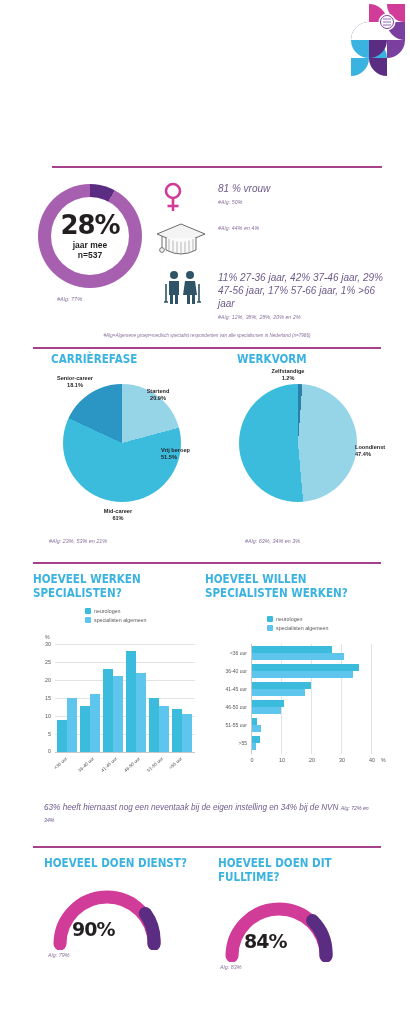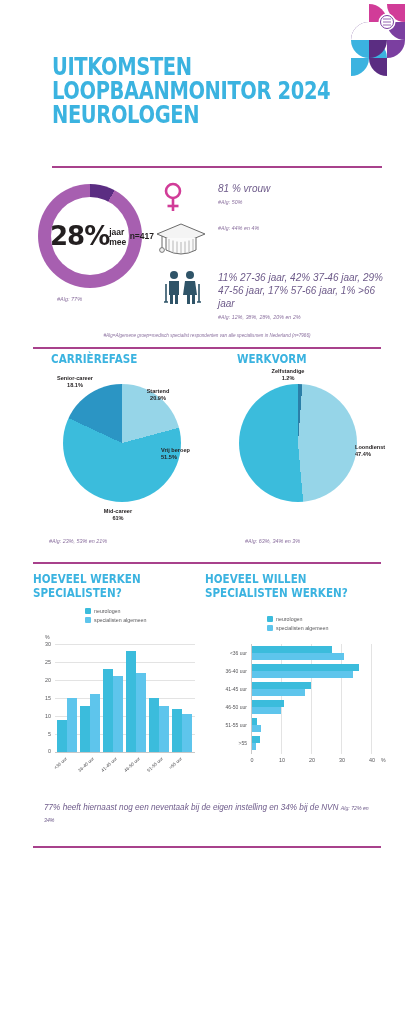--- a/index.html
+++ b/index.html
@@ -37,22 +37,22 @@
   .donut-wrap { position: absolute; left: 5px; top: 6px; width: 104px; height: 104px; }
   .donut {
     width: 104px; height: 104px; border-radius: 50%;
     background: conic-gradient(from 0deg, #5B2D82 0deg 28deg, #A75FB0 28deg 360deg);
     display: flex; align-items: center; justify-content: center;
   }
   .donut::after {
     content: ""; position: absolute; left: 13px; top: 13px;
     width: 78px; height: 78px; border-radius: 50%; background: #fff;
   }
-  .donut-text { position: absolute; left: 12px; top: 0; width: 104px; height: 104px;
-    display: flex; flex-direction: row; align-items: center; justify-content: center; z-index: 2; }
+  .donut-text { position: absolute; left: 0; top: 0; width: 104px; height: 104px;
+    display: flex; flex-direction: column; align-items: center; justify-content: center; z-index: 2; }
   .donut-pct { font-family:"DejaVu Sans", sans-serif; font-weight:700; font-size: 26px; color:#231f20; line-height: 26px; letter-spacing:-1px;}
   .donut-l1 { font-size: 8.5px; font-weight: 700; color: #231f20; margin-top: 2px; }
   .donut-l2 { font-size: 8.5px; font-weight: 700; color: #231f20; }
   .donut-foot { position:absolute; left: 24px; top: 118px; font-size: 5.5px; font-style: italic; color:#8a6f9e; }
 
   .ico-col { position: absolute; left: 120px; top: 0; width: 62px; }
   .txt-col { position: absolute; left: 185px; top: 0; width: 165px; }
   .stat { position: absolute; font-style: italic; color: #6E5B8A; font-size: 10px; line-height: 13px; font-family:"Liberation Sans", sans-serif; }
   .stat-foot { font-size: 5.2px; font-style: italic; color:#8a6f9e; display:block; margin-top:1px; letter-spacing:0.1px;}
   .demo-footnote { position: absolute; left: 33px; top: 333px; width: 348px;
@@ -128,35 +128,30 @@
     <path d="M41 40 h-18 a18 18 0 0 0 18 18 z" fill="#3BB3E0"></path>
     <path d="M59 40 a18 18 0 0 1 -18 18 v-18z" fill="#5B2D82"></path>
     <path d="M59 58 a18 18 0 0 0 18 -18 h-18z" fill="#7B3FA0"></path>
     <path d="M41 58 a18 18 0 0 1 -18 18 v-18z" fill="#3BB3E0"></path>
     <path d="M41 58 a18 18 0 0 0 18 18 v-18z" fill="#5B2D82"></path>
     <circle cx="59" cy="22" r="8.5" fill="#ffffff"></circle>
     <circle cx="59" cy="22" r="6.5" fill="none" stroke="#7B3FA0" stroke-width="1"></circle>
     <path d="M55 19 h8 M55 22 h8 M55 25 h8" stroke="#7B3FA0" stroke-width="0.8"></path>
   </svg>
 
-  <div class="header">
-    <h1>UITKOMSTEN</h1>
-    <h1 class="l2">LOOPBAANMONITOR 2024</h1>
-    <h1>NEUROLOGEN</h1>
-  </div>
   <div class="rule rule-top"></div>
 
   <div class="demo">
 
     <div class="donut-wrap">
       <div class="donut"></div>
       <div class="donut-text">
         <div class="donut-pct">28%</div>
         <div class="donut-l1">jaar mee</div>
-        <div class="donut-l2">n=417</div>
+        <div class="donut-l2">n=537</div>
       </div>
     </div>
     <div class="donut-foot">#Alg: 77%</div>
 
     <div class="ico-col">
       <svg class="venus" width="24" height="32" viewBox="0 0 24 32">
         <circle cx="12" cy="9" r="7" fill="none" stroke="#D13C98" stroke-width="2.6"></circle>
         <line x1="12" y1="16" x2="12" y2="29" stroke="#D13C98" stroke-width="2.6"></line>
         <line x1="6.5" y1="24" x2="17.5" y2="24" stroke="#D13C98" stroke-width="2.6"></line>
       </svg>
@@ -358,20 +353,42 @@
         <div class="xtick" style="left:24px;  top:113px;">10</div>
         <div class="xtick" style="left:54px;  top:113px;">20</div>
         <div class="xtick" style="left:84px;  top:113px;">30</div>
         <div class="xtick" style="left:114px; top:113px;">40</div>
         <div class="axis-unit" style="left:130px; top:113px;">%</div>
       </div>
     </div>
   </div>
 
   <div class="neventaak">
-    <span>77% heeft hiernaast nog een neventaak bij de eigen instelling en 34% bij de NVN</span>
+    <span>63% heeft hiernaast nog een neventaak bij de eigen instelling en 34% bij de NVN</span>
     <span class="nf">Alg: 72% en 34%</span>
   </div>
 
   <div class="rule-sec" style="top:846px;"></div>
 
+  <div class="gauges">
+
+    <div class="gauge-card g1">
+      <div class="sect-title wrap" style="width:180px;">HOEVEEL DOEN DIENST?</div>
+      <svg width="118" height="64" viewBox="0 0 118 64" style="position:absolute; left:4px; top:30px;">
+        <path d="M12 58 A47 47 0 0 1 106 58" fill="none" stroke="#D13C98" stroke-width="13" stroke-linecap="round"></path>
+        <path d="M97.3 27.4 A47 47 0 0 1 106 58" fill="none" stroke="#5B2D82" stroke-width="13" stroke-linecap="round"></path>
+      </svg>
+      <div class="gauge-num" style="left:28px; top:62px;">90%</div>
+      <div class="gauge-foot" style="left:4px; top:96px;">Alg: 79%</div>
+    </div>
+
+    <div class="gauge-card g2">
+      <div class="sect-title wrap" style="width:165px;">HOEVEEL DOEN DIT FULLTIME?</div>
+      <svg width="118" height="64" viewBox="0 0 118 64" style="position:absolute; left:2px; top:42px;">
+        <path d="M12 58 A47 47 0 0 1 106 58" fill="none" stroke="#D13C98" stroke-width="13" stroke-linecap="round"></path>
+        <path d="M92.5 22.5 A47 47 0 0 1 106 58" fill="none" stroke="#5B2D82" stroke-width="13" stroke-linecap="round"></path>
+      </svg>
+      <div class="gauge-num" style="left:26px; top:74px;">84%</div>
+      <div class="gauge-foot" style="left:2px; top:108px;">Alg: 83%</div>
+    </div>
+  </div>
 
 </div>
 
 </body></html>

